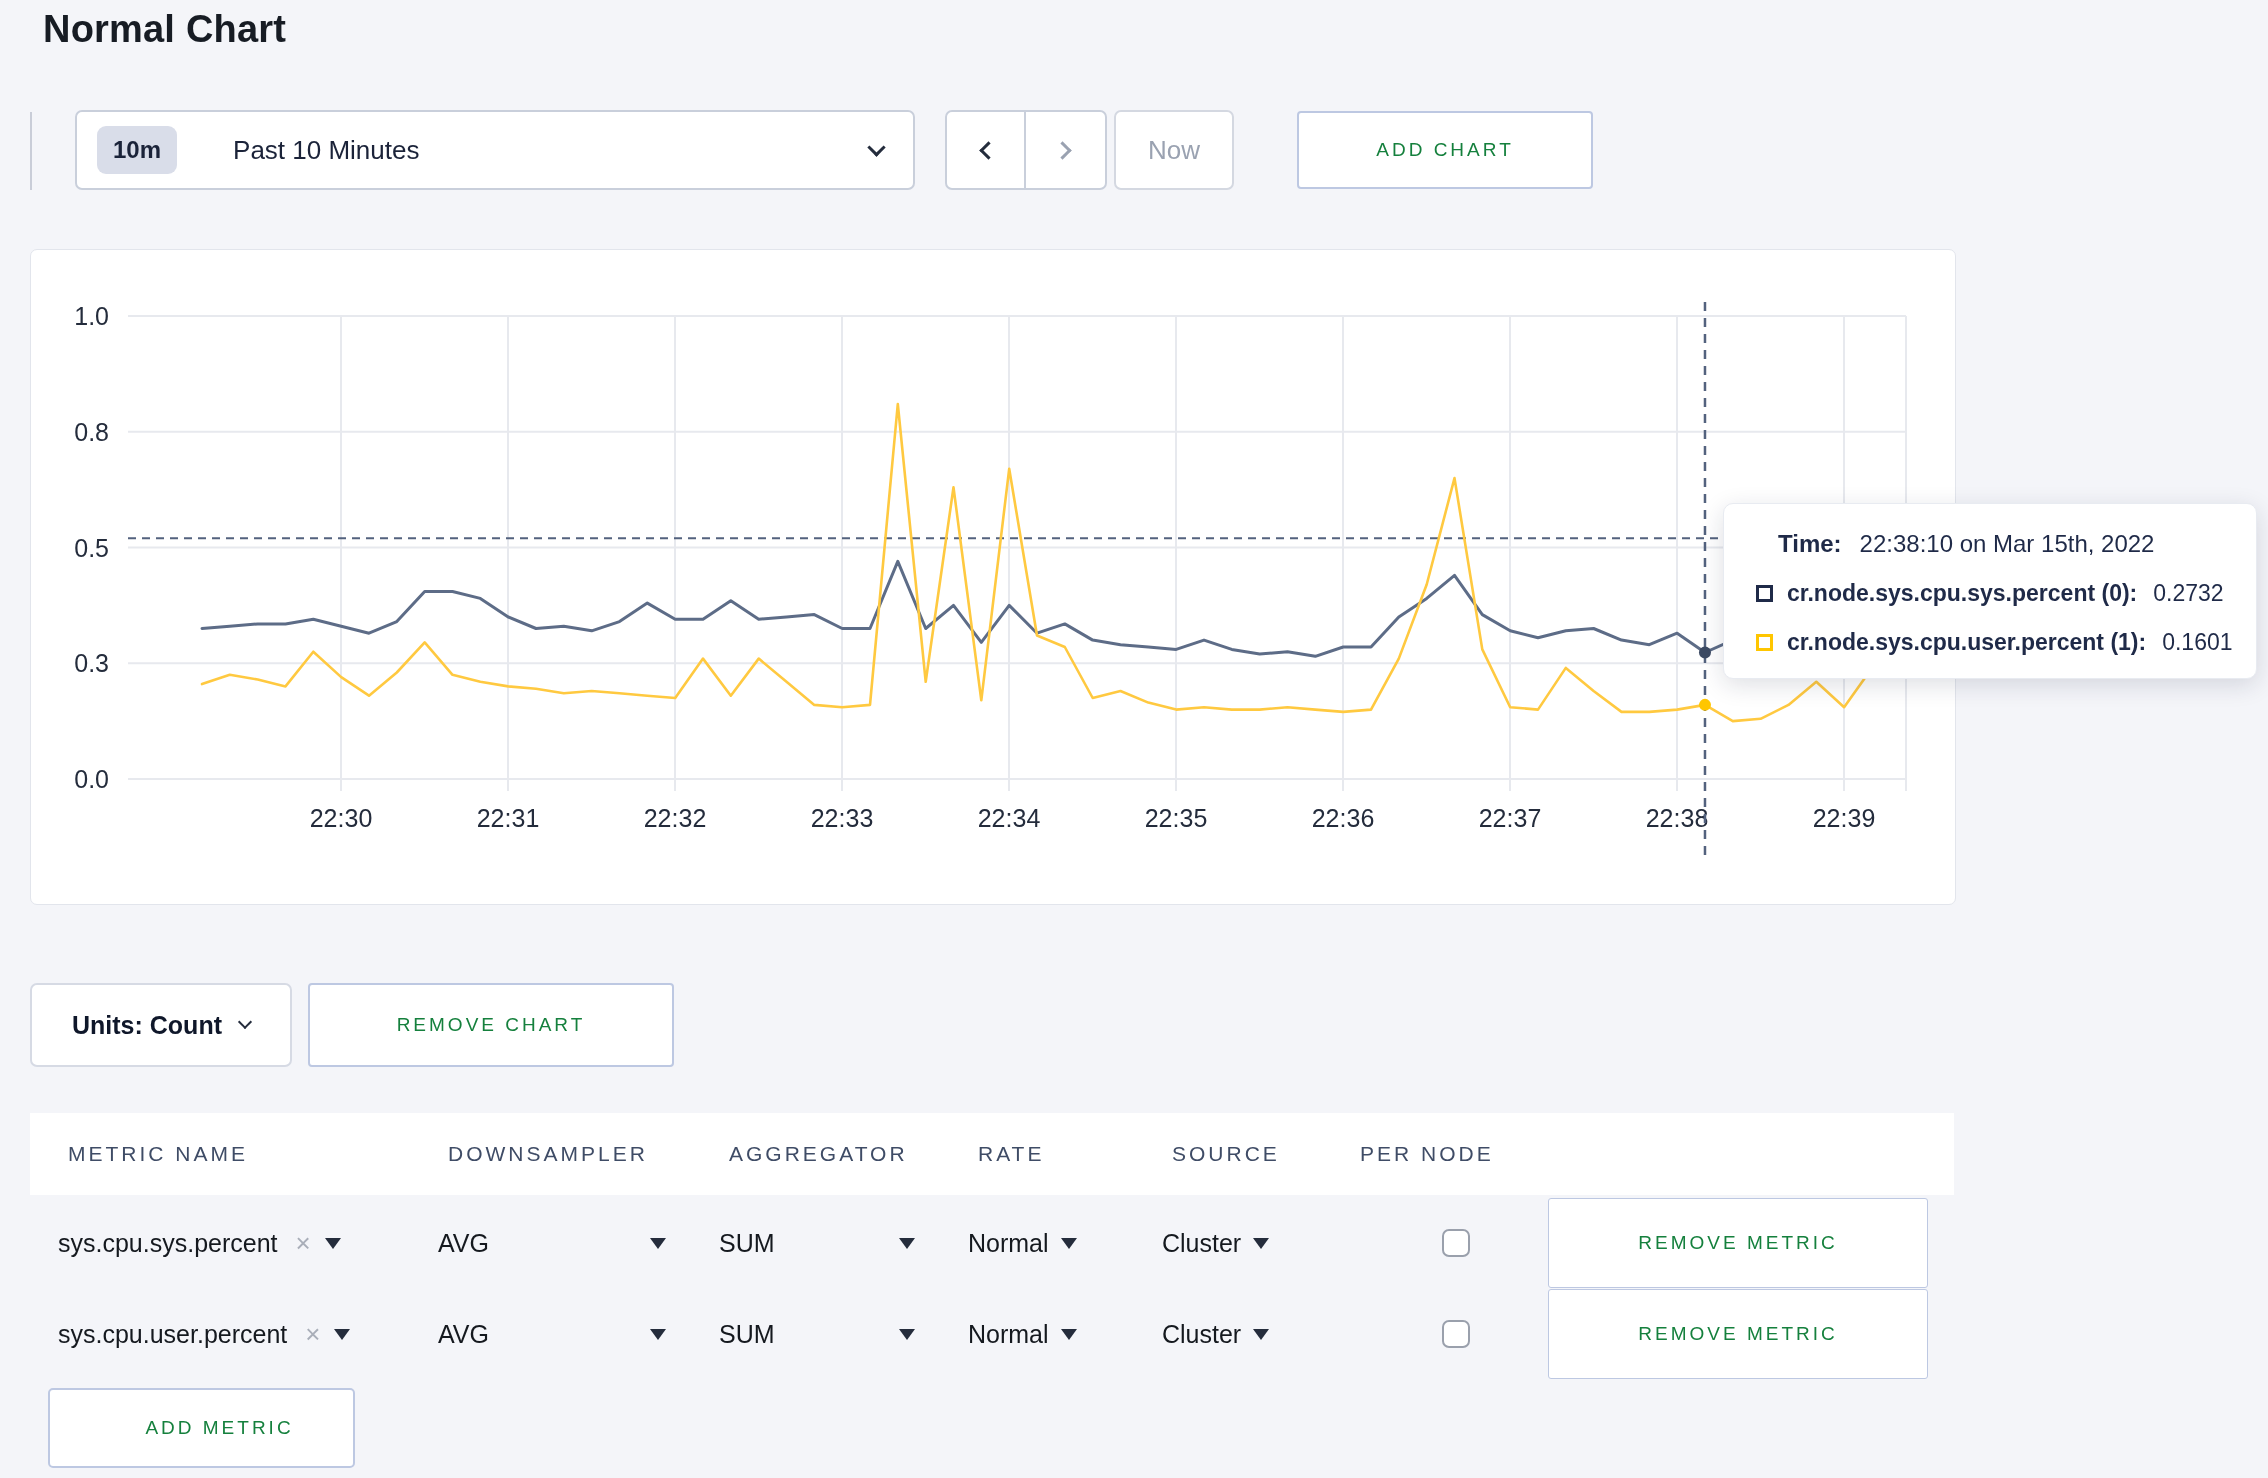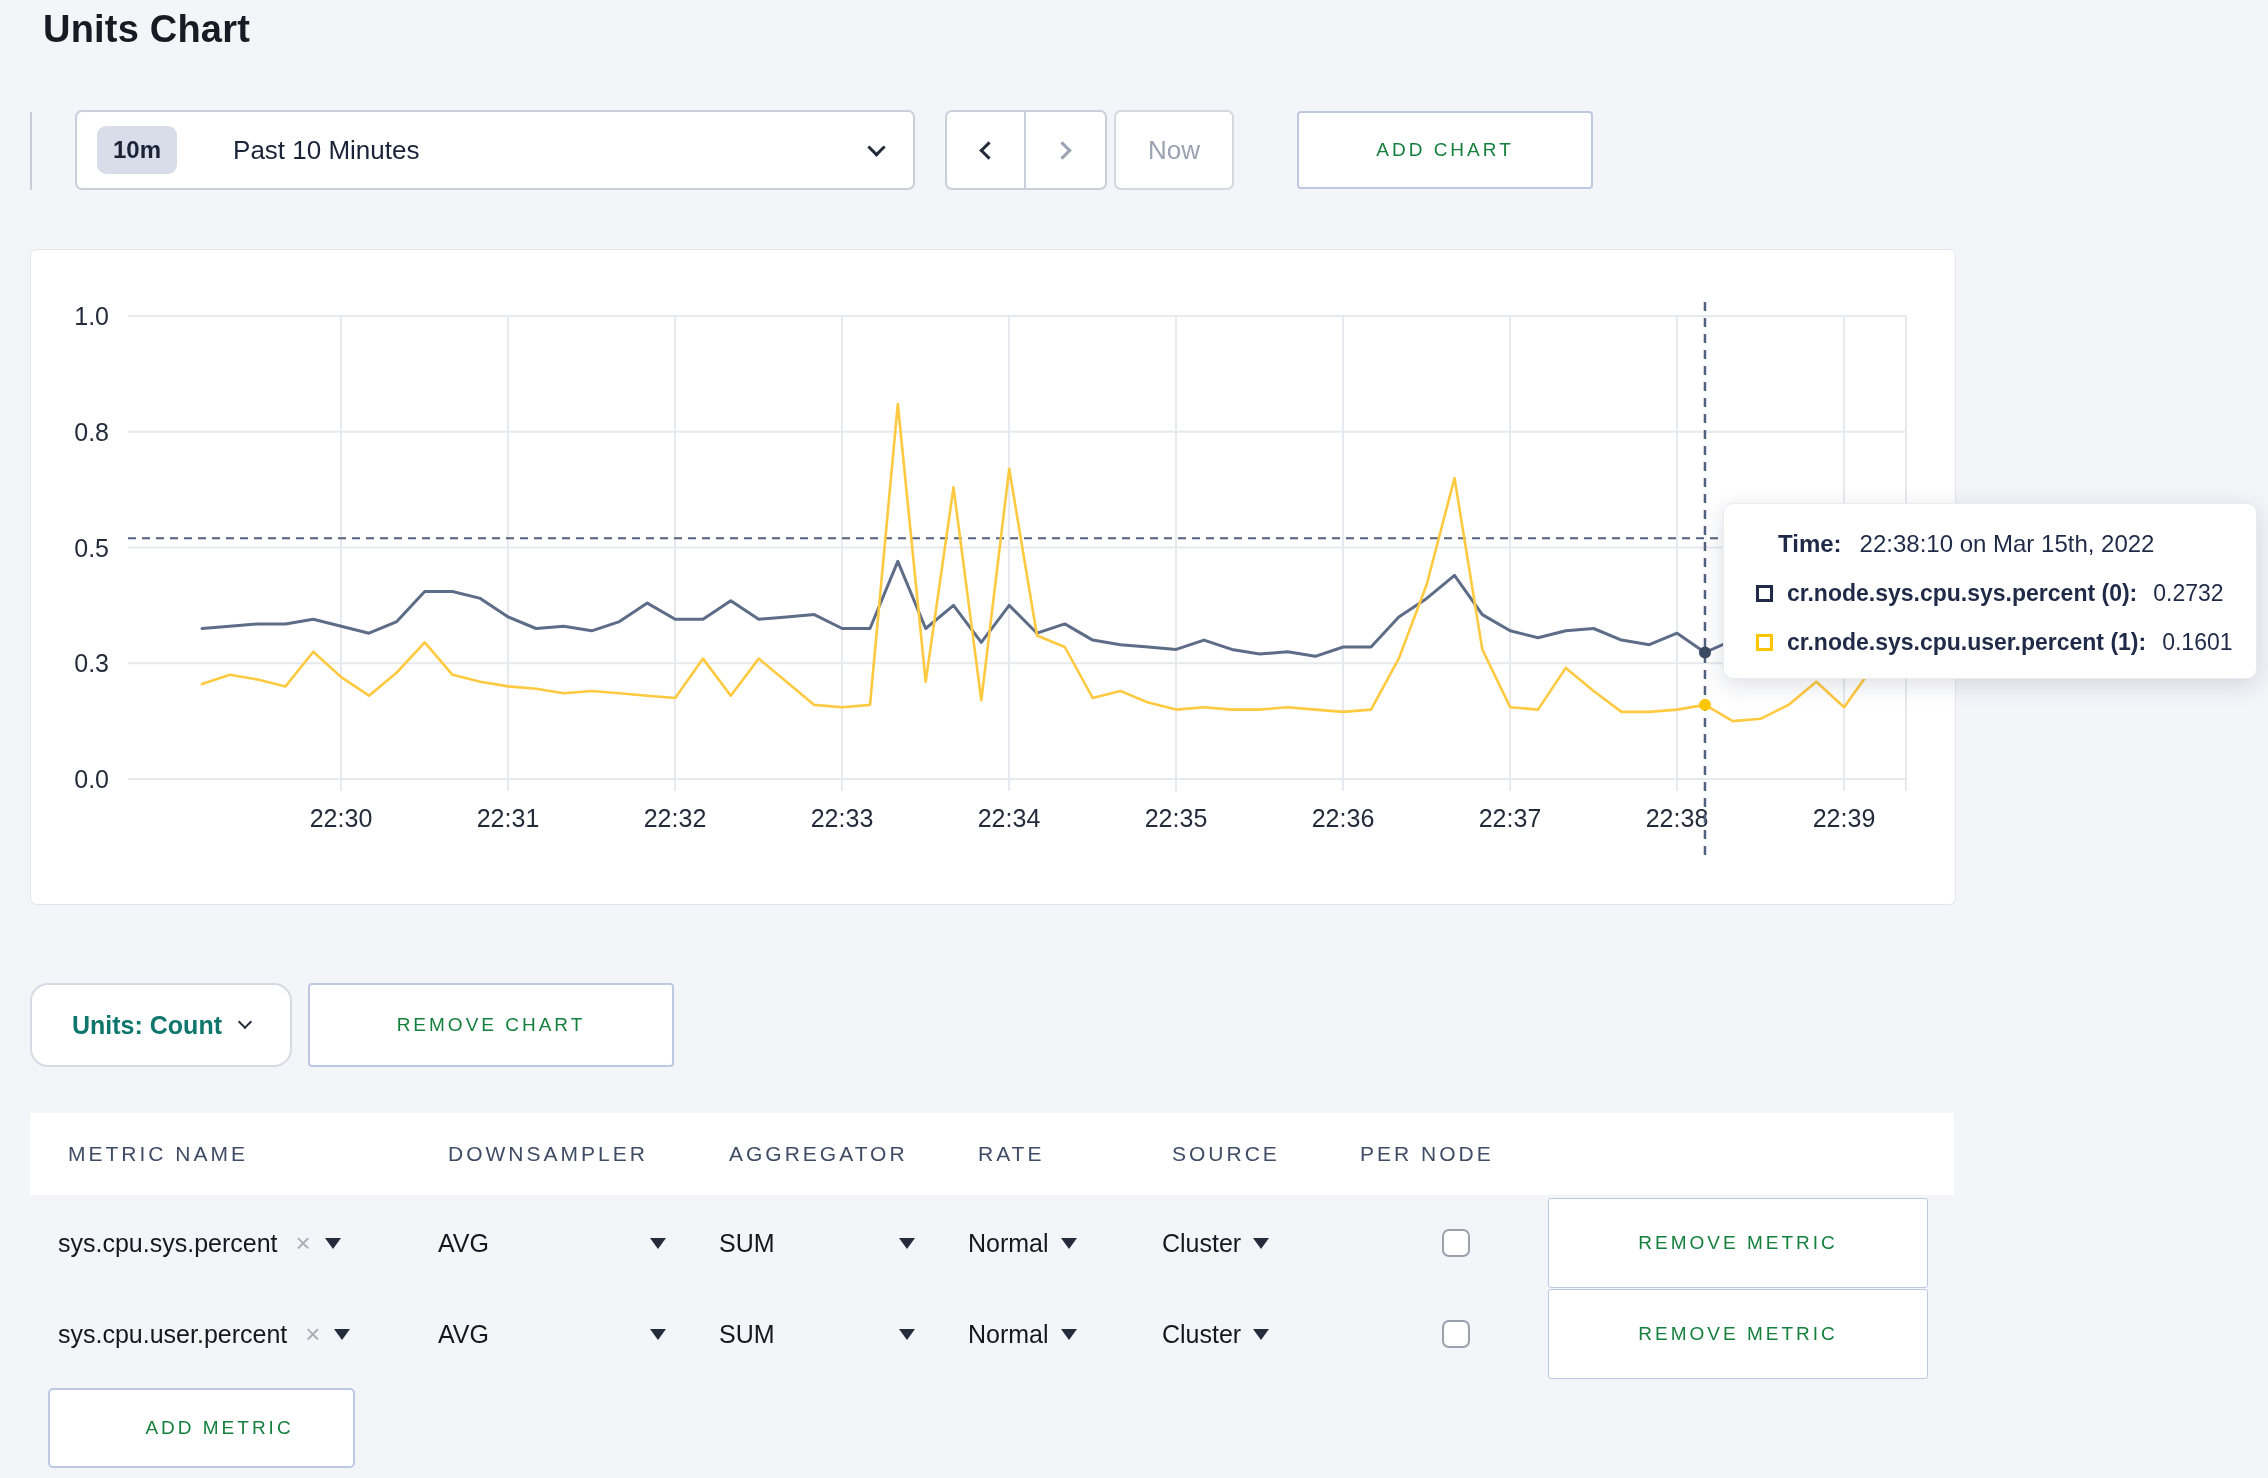--- a/index.html
+++ b/index.html
@@ -39,22 +39,22 @@
     border:1px solid #e8ebf1; border-radius:10px; box-shadow:0 6px 24px rgba(20,30,60,.14); padding:26px 20px 0 32px; z-index:5; }
   .tt-time { padding-left:22px; font-size:24px; color:#1f2a48; }
   .tt-time b { font-weight:bold; margin-right:18px; }
   .tt-row { display:flex; align-items:center; margin-top:22px; font-size:23px; color:#1f2a48;text-align:center; }
   .tt-swatch { width:17px; height:17px; border:3.5px solid; margin-right:14px; background:#fff; }
   .tt-row b { font-weight:bold; }
   .tt-row .tt-val { margin-left:16px; }
 
   
   .units-btn { position:absolute; left:30px; top:983px; width:262px; height:84px; background:#fff;
-    border:2px solid #d6dae4; border-radius:18px; display:flex; align-items:center; justify-content:center; gap:18px;
-    font-size:25px; font-weight:bold; color:#0f766e; cursor:pointer; }
+    border:2px solid #d6dae4; border-radius:7px; display:flex; align-items:center; justify-content:center; gap:18px;
+    font-size:25px; font-weight:bold; color:#0f172a; cursor:pointer; }
   .units-btn .chev { width:10px; height:10px; border-width:2.5px; }
   .remove-chart { position:absolute; left:308px; top:983px; width:366px; height:84px; }
 
   
   .tbl-header { position:absolute; left:30px; top:1113px; width:1924px; height:82px; background:#fff;
     display:grid; grid-template-columns:380px 281px 249px 194px 188px 198px 1fr; align-items:center; padding-left:38px; }
   .tbl-header span { font-size:21px; letter-spacing:3px; color:#3f4c66; font-weight:500; }
   .tbl-row { position:absolute; left:30px; width:1924px; height:90px;
     display:grid; grid-template-columns:380px 281px 249px 194px 188px 198px 1fr; align-items:center; padding-left:28px; }
   .row-1 { top:1198px; } .row-2 { top:1289px; }
@@ -64,21 +64,21 @@
   .dd-wide { width:228px; justify-content:space-between; cursor:pointer; }
   .dd-wide2 { width:196px; justify-content:space-between; cursor:pointer; }
   .dd-compact { gap:12px; cursor:pointer; }
   .checkbox { width:28px; height:28px; border:2.5px solid #9aa0ac; border-radius:7px; background:#fff; margin-left:92px; cursor:pointer; }
   .remove-metric { width:380px; height:90px; border-radius:3px; border-width:1.5px; }
   .add-metric { position:absolute; left:48px; top:1388px; width:307px; height:80px; border-radius:5px;padding-left:36px; }
 </style>
 </head>
 <body>
 
-<h1 class="page-title">Units Chart</h1>
+<h1 class="page-title">Normal Chart</h1>
 
 <div class="toolbar-divider"></div>
 <div class="time-dropdown">
   <span class="time-badge">10m</span>
   <span class="time-label">Past 10 Minutes</span>
   <span class="chev down"></span>
 </div>
 <div class="pager">
   <div class="pager-btn">
       <span class="chev left"></span>

